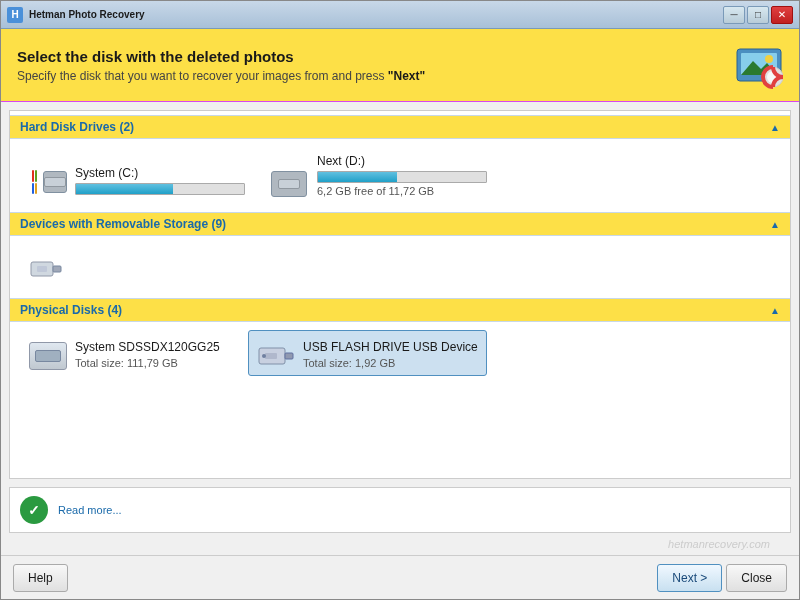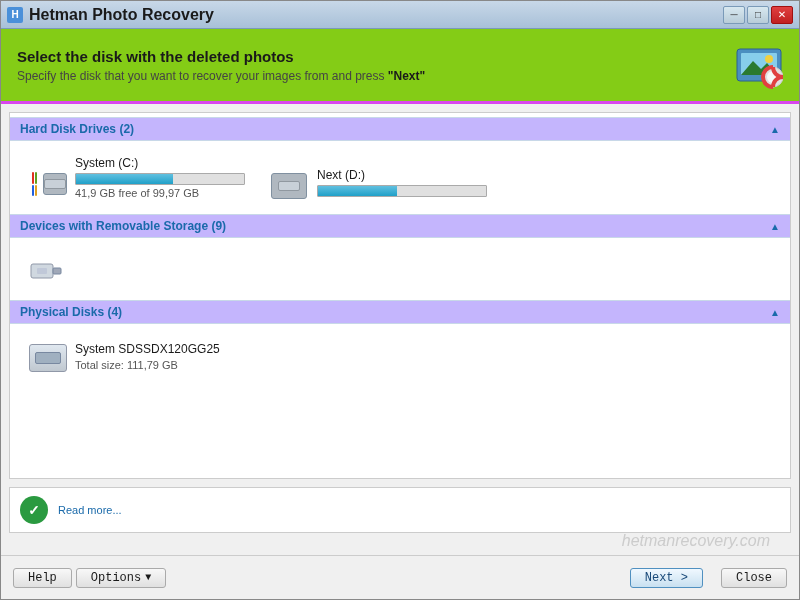--- a/index.html
+++ b/index.html
@@ -37,21 +37,21 @@
       background: #4a90d9;
       border-radius: 2px;
       display: flex;
       align-items: center;
       justify-content: center;
       color: white;
       font-size: 10px;
       font-weight: bold;
     }
     .title-bar-text {
-      font-size: 16px;
+      font-size: 10px;
       color: #1a1a1a;
       font-weight: 600;
       flex: 1;
     }
     .title-bar-buttons {
       display: flex;
       gap: 2px;
     }
     .title-btn {
       width: 22px;
@@ -67,23 +67,23 @@
       border-radius: 2px;
     }
     .title-btn.close {
       background: linear-gradient(to bottom, #e04040, #c02020);
       color: white;
       border-color: #a01010;
     }
 
     
     .header {
-      background: #84cc16;
+      background: #fde047;
       padding: 12px 16px;
-      border-bottom: 3px solid #d946ef;
+      border-bottom: 1px solid #d946ef;
       display: flex;
       align-items: center;
       justify-content: space-between;
       flex-shrink: 0;
     }
     .header-text {}
     .header-title {
       font-size: 15px;
       font-weight: bold;
       color: #1a1a1a;
@@ -109,21 +109,21 @@
       flex: 1;
       background: white;
       margin: 8px;
       border: 1px solid #ccc;
       overflow-y: auto;
       padding: 4px 0;
     }
 
     
     .section-header {
-      background: #c4b5fd;
+      background: #fde047;
       border-top: 1px solid #c8d8e8;
       border-bottom: 1px solid #c8d8e8;
       padding: 4px 10px;
       display: flex;
       align-items: center;
       justify-content: space-between;
       cursor: pointer;
     }
     .section-header-label {
       color: #1a6aaa;
@@ -236,35 +236,34 @@
       flex-shrink: 0;
       height: 44px;
     }
     .footer-left {
       display: flex;
       gap: 4px;
       align-items: center;
     }
     .footer-right {
       display: flex;
-      gap: 18px;
+      gap: 4px;
     }
     .btn {
       padding: 1px 14px;
-      height: 20px;
+      height: 28px;
       border: 1px solid #aaa;
       background: linear-gradient(to bottom, #f8f8f8, #e0e0e0);
       cursor: pointer;
       font-size: 12px;
       border-radius: 3px;
       color: #1a1a1a;
       display: flex;
       align-items: center;
       gap: 4px;
-      font-family: Liberation Mono, monospace;
     }
     .btn.primary {
       background: linear-gradient(to bottom, #f0f8ff, #c8e0f0);
       border-color: #5090c0;
       color: #1a4a7a;
     }
     .btn-dropdown {
       font-size: 10px;
     }
 
@@ -383,33 +382,33 @@
               <div class="win-q win-q4"></div>
             </div>
             <div class="hdd-icon" style="width:28px;height:22px;"></div>
           </div>
         </div>
         <div class="disk-info">
           <div class="disk-name">System (C:)</div>
           <div class="progress-bar-wrap">
             <div class="progress-bar-fill" style="width: 58%"></div>
           </div>
-          <div class="disk-size">41,9 GB free of 99,97 GB</div>
         </div>
       </div>
 
       <div class="disk-item">
         <div class="disk-icon">
           <div class="hdd-icon" style="margin-top:4px;"></div>
         </div>
         <div class="disk-info">
           <div class="disk-name">Next (D:)</div>
           <div class="progress-bar-wrap">
             <div class="progress-bar-fill" style="width: 47%"></div>
           </div>
+          <div class="disk-size">6,2 GB free of 11,72 GB</div>
         </div>
       </div>
     </div>
 
     <div class="section-header">
       <span class="section-header-label">Devices with Removable Storage (9)</span>
       <span class="section-chevron">▲</span>
     </div>
     <div class="disk-grid">
 
@@ -435,39 +434,51 @@
       <div class="disk-item">
         <div class="disk-icon">
           <div class="phys-icon" style="margin-top:3px;"></div>
         </div>
         <div class="disk-info">
           <div class="disk-name">System SDSSDX120GG25</div>
           <div class="disk-size">Total size: 111,79 GB</div>
         </div>
       </div>
 
+      <div class="disk-item selected">
+        <div class="disk-icon">
+          <div style="margin-top:3px;">
+            <svg width="38" height="28" viewBox="0 0 38 28">
+              <rect x="2" y="6" width="26" height="16" rx="2" fill="#c8d0e0" stroke="#8090a8" stroke-width="1"></rect>
+              <rect x="28" y="11" width="8" height="6" rx="1" fill="#9098b0" stroke="#6070a0" stroke-width="1"></rect>
+              <rect x="8" y="11" width="12" height="6" rx="1" fill="#b0b8cc"></rect>
+              <circle cx="7" cy="14" r="2" fill="#7080a0"></circle>
+            </svg>
+          </div>
+        </div>
+        <div class="disk-info">
+          <div class="disk-name">USB FLASH DRIVE USB Device</div>
+          <div class="disk-size">Total size: 1,92 GB</div>
+        </div>
+      </div>
     </div>
 
   </div>
 
   <div class="info-bar" style="margin: 0 8px 0 8px; position:relative;">
     <div class="info-icon">✓</div>
     <a class="read-more">Read more...</a>
 
-    <div style="position:absolute;bottom:-18px;right:20px;font-size:16px;color:#ccc;font-style:italic;">hetmanrecovery.com</div>
+    <div style="position:absolute;bottom:-18px;right:20px;font-size:11px;color:#ccc;font-style:italic;">hetmanrecovery.com</div>
   </div>
 
   <div style="height:22px;"></div>
 
   <div class="footer">
     <div class="footer-left">
       <button class="btn">Help</button>
-      <button class="btn">
-        <span>Options</span>
-        <span class="btn-dropdown">▼</span>
-      </button>
     </div>
     <div class="footer-right">
       <button class="btn primary">Next &gt;</button>
       <button class="btn">Close</button>
     </div>
   </div>
 </div>
 
 </body></html>

